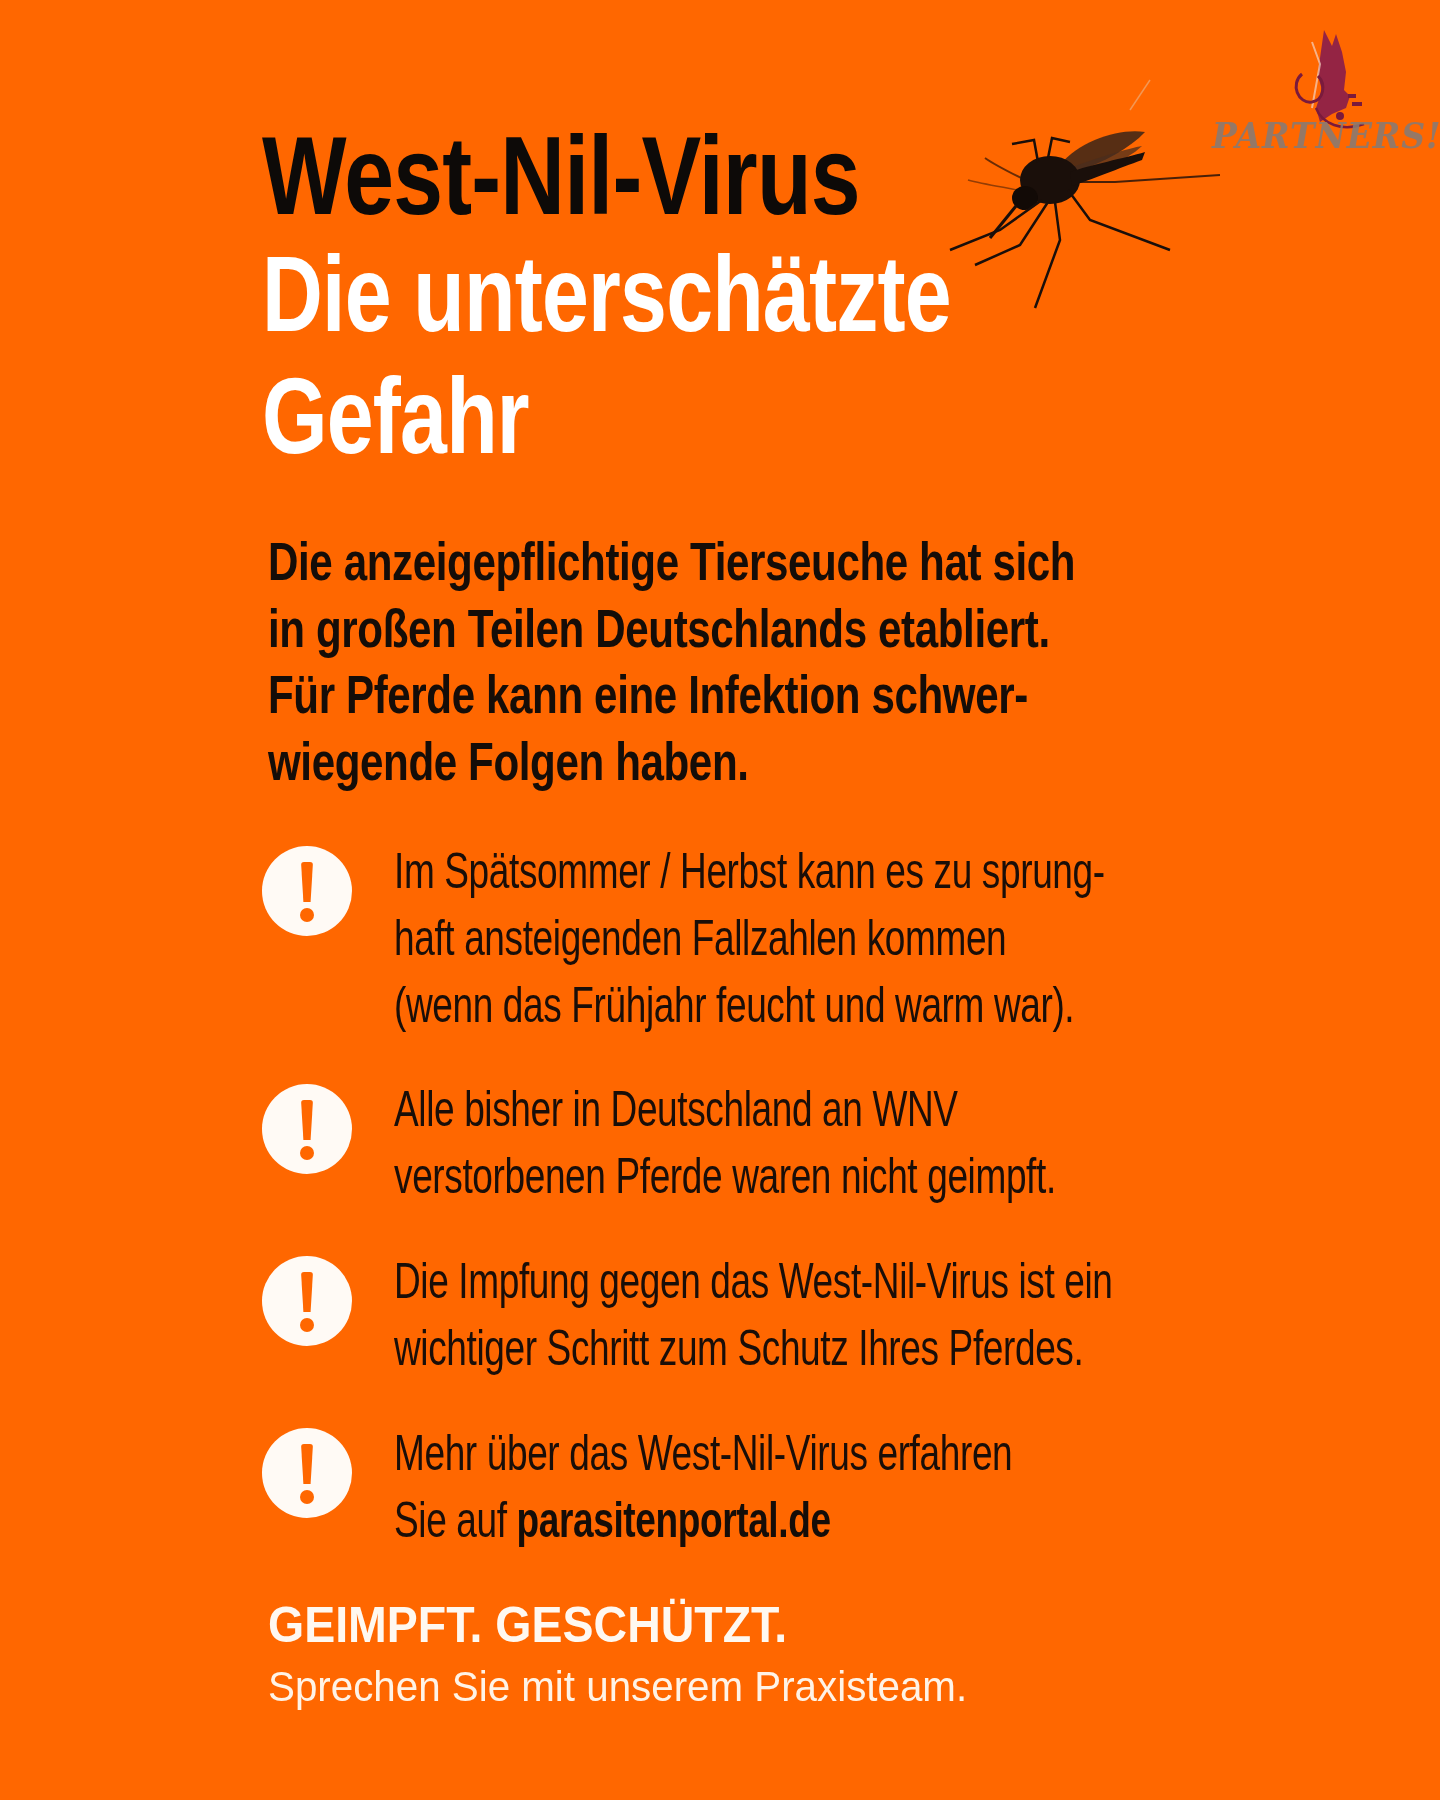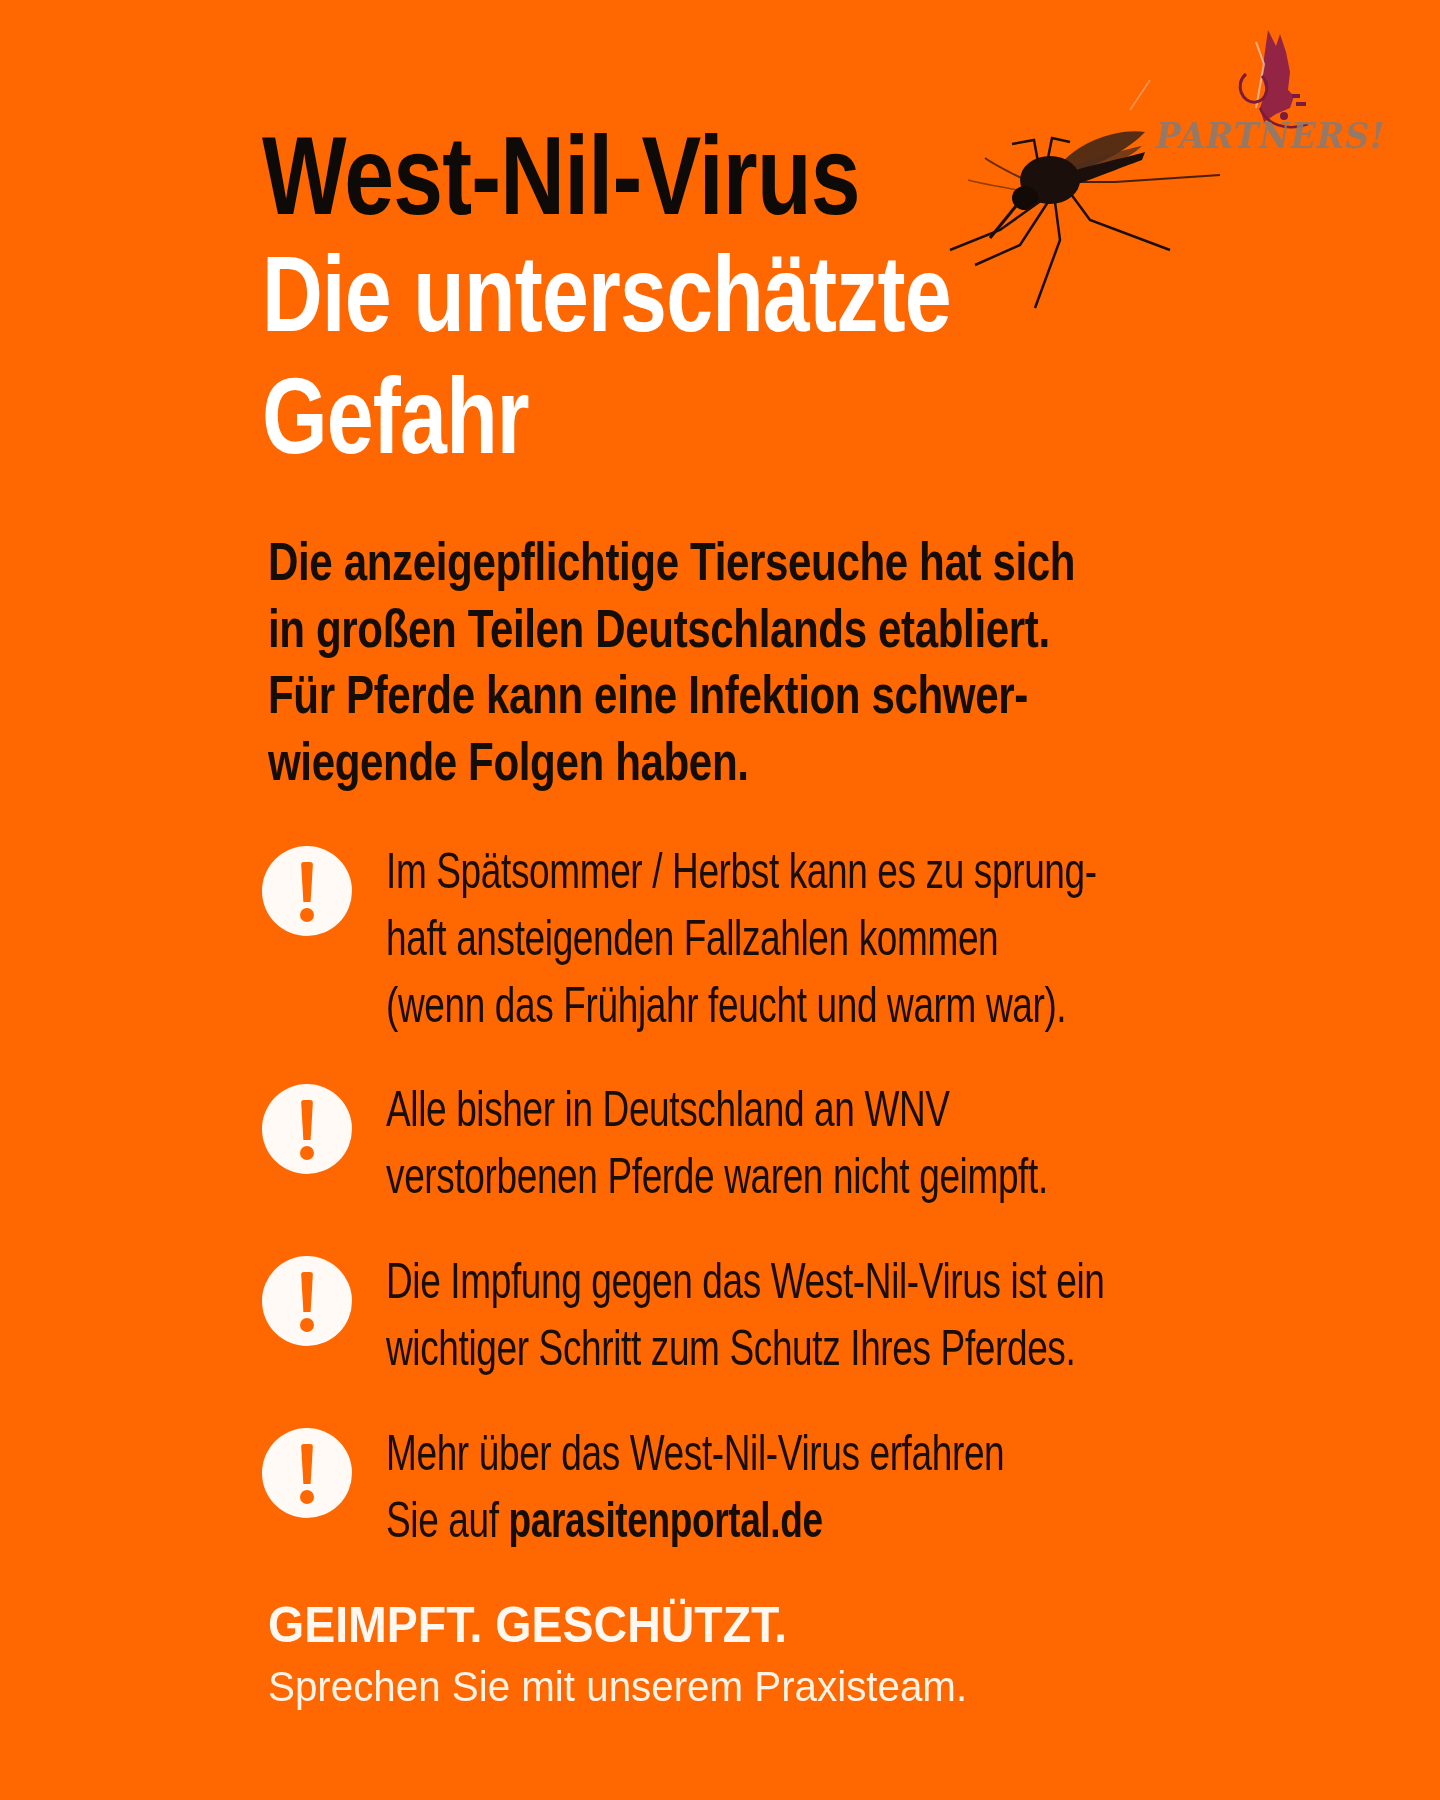--- a/index.html
+++ b/index.html
@@ -96,21 +96,21 @@
     position: absolute;
     left: 38px;
     top: 62px;
     width: 14px;
     height: 14px;
     background: #ff6700;
     border-radius: 50%;
   }
   .bullet-text {
     position: absolute;
-    left: 124px;
+    left: 132px;
     top: 0;
   }
   .bullet-line {
     display: block;
     font-size: 50px;
     line-height: 67px;
     color: #1a0e08;
     transform: scaleX(0.74);
     transform-origin: left top;
     white-space: nowrap;
@@ -151,21 +151,21 @@
     position: absolute;
     left: 930px;
     top: 70px;
     width: 300px;
     height: 240px;
   }
 
   
   .partners-logo {
     position: absolute;
-    left: 1144px;
+    left: 1200px;
     top: 18px;
     width: 240px;
     height: 150px;
   }
   .partners-text {
     position: absolute;
     left: 12px;
     top: 96px;
     font-family: "DejaVu Serif", serif;
     font-style: italic;

